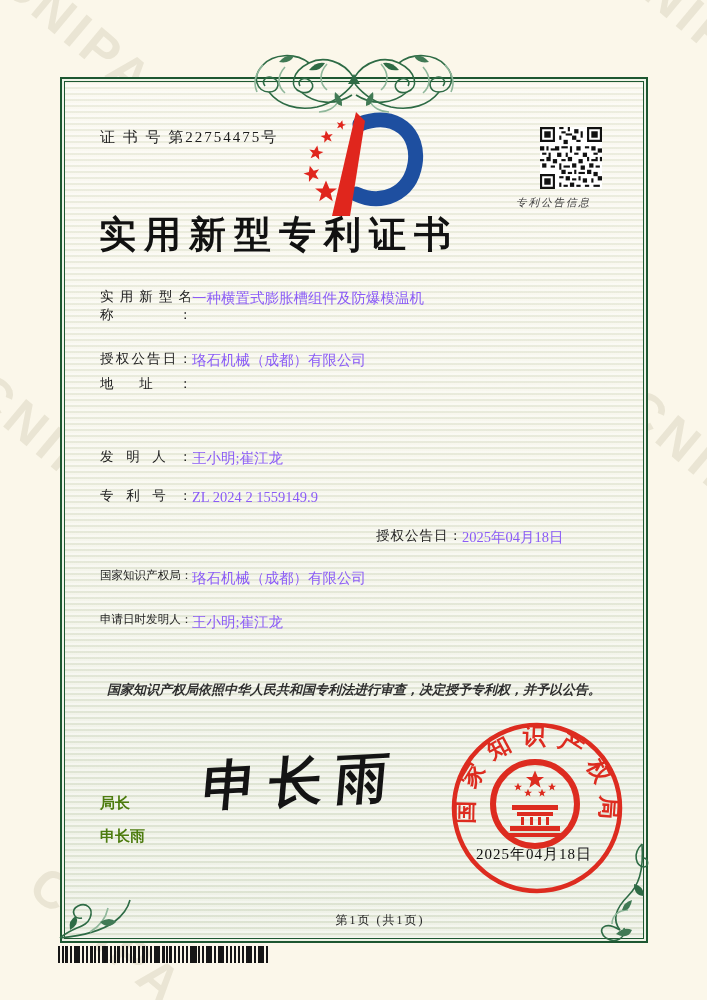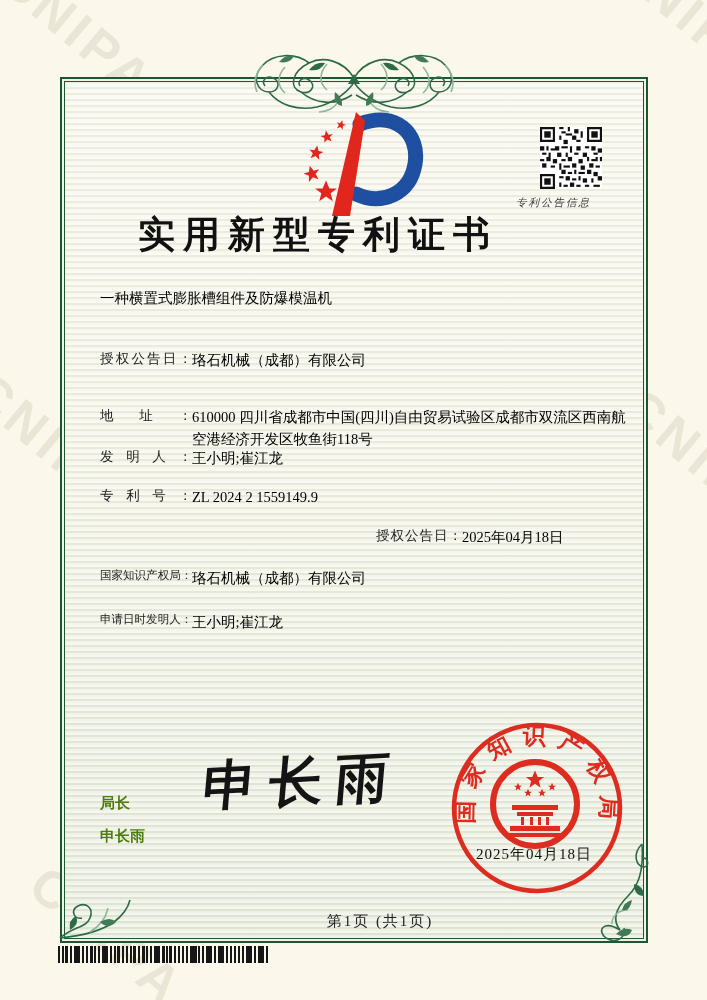--- a/index.html
+++ b/index.html
@@ -29,37 +29,37 @@
         rgba(255,255,255,0.55) 0 2px,
         rgba(173,192,166,0.16) 2px 4px,
         rgba(255,255,255,0.35) 4px 6px),
       linear-gradient(180deg,#f9f6ea 0%,#f3f2e4 45%,#e9ecdd 80%,#e6eada 100%);
     z-index:2;
   }
   .content{position:absolute;left:0;top:0;width:707px;height:1000px;z-index:3;}
   
   .cert-no{position:absolute;left:100px;top:128px;font-size:15px;letter-spacing:2px;}
   .title{
-    position:absolute;left:60px;top:210px;width:516px;text-align:center;
-    font-size:37px;font-weight:bold;letter-spacing:8px;color:#111;
+    position:absolute;left:60px;top:210px;width:516px;text-align:left;
+    font-size:37px;font-weight:bold;letter-spacing:8px;color:#111;padding-left:39px;
   }
   .qr-wrap{position:absolute;left:540px;top:127px;}
   .qr-caption{
     position:absolute;left:516px;top:196px;width:112px;
     font-size:10.5px;font-style:italic;letter-spacing:2px;color:#3c3c3c;
   }
   
   .row{position:absolute;left:100px;display:flex;align-items:flex-start;}
   .row .lbl{
     display:inline-block;width:92px;flex:0 0 92px;
     font-size:13.5px;text-align:justify;text-align-last:justify;
     color:#222;padding-top:1px;
   }
   .row .lbl.small{font-size:11.5px;letter-spacing:-0.2px;}
-  .row .val{font-size:14.5px;line-height:22px;color:#000000;}
+  .row .val{font-size:14.5px;line-height:22px;color:#8b5cf6;}
   .row.addr .val{width:447px;}
   .col2{left:376px;}
   .col2 .lbl{width:86px;flex:0 0 86px;}
   
   .statement{
     position:absolute;left:74px;top:676px;width:560px;text-align:center;
     font-size:13px;font-style:italic;line-height:27px;color:#2e2e2e;
     font-weight:bold;
   }
   .statement div{white-space:nowrap;}
@@ -77,21 +77,21 @@
   }
   
   .seal{position:absolute;left:447px;top:718px;width:180px;height:180px;opacity:0.96;}
   .seal-date{
     position:absolute;left:476px;top:845px;width:130px;
     font-size:15px;letter-spacing:1px;color:#111;z-index:5;
   }
   
   .footer-page{
     position:absolute;left:60px;top:912px;width:640px;text-align:center;
-    font-size:15px;letter-spacing:2px;color:#222;
+    font-size:12px;letter-spacing:2px;color:#222;
   }
   .barcode{
     position:absolute;left:58px;top:946px;width:212px;height:17px;
     background:
       repeating-linear-gradient(90deg,#161616 0 2px,transparent 2px 4px),
       repeating-linear-gradient(90deg,transparent 0 7px,#161616 7px 9px,transparent 9px 13px),
       repeating-linear-gradient(90deg,transparent 0 17px,#161616 17px 20px,transparent 20px 29px);
     z-index:4;
   }
   .orn{z-index:4;pointer-events:none;}
@@ -145,20 +145,21 @@
     <path d="M30 90 C14 80 6 90 16 98 C26 104 36 98 34 88"></path>
     <path d="M38 70 C28 70 22 76 22 84" stroke="#8fb79a"></path>
     <path d="M44 44 q10 2 10 12 q-10 0 -10 -12 Z" fill="#2e6b45" stroke="none"></path>
     <path d="M26 94 q8 -8 16 -4 q-4 10 -16 4 Z" fill="#417a55" stroke="none"></path>
     <path d="M42 60 q-8 2 -10 10 q8 2 10 -10 Z" fill="#417a55" stroke="none"></path>
   </g>
 </svg>
 
 <div class="content">
 
+  <div class="cert-no">证 书 号 第22754475号</div>
 
   <svg class="abs" style="left:298px;top:112px" width="130" height="106" viewBox="0 0 130 106">
     <defs>
       <path id="star" d="M0,-10 2.94,-3.09 9.51,-3.09 4.05,1.18 5.88,8.09 0,4 -5.88,8.09 -4.05,1.18 -9.51,-3.09 -2.94,-3.09 Z"></path>
     </defs>
     <path d="M62 12 C98 -2 122 22 117 52 C112 82 84 94 58 82" stroke="#1e4fa0" stroke-width="15" fill="none" stroke-linecap="round"></path>
     <polygon points="58,0 67,9 52,104 34,104" fill="#e0261d"></polygon>
     <g fill="#e0261d">
       <use href="#star" transform="translate(28,80) scale(1.15)"></use>
       <use href="#star" transform="translate(14,62) scale(0.85) rotate(-15)"></use>
@@ -241,29 +242,29 @@
         <rect x="21" y="27" width="2" height="1"></rect>
       <rect x="25" y="27" width="3" height="1"></rect>
         <rect x="26" y="14" width="1" height="1"></rect>
     </g>
   </svg>
   <div class="qr-caption">专利公告信息</div>
 
   <div class="title">实用新型专利证书</div>
 
   <div class="row" style="top:287px">
+    <span class="lbl">实用新型名称：</span>
     <span class="val">一种横置式膨胀槽组件及防爆模温机</span>
   </div>
   <div class="row" style="top:349px">
     <span class="lbl">授权公告日：</span>
     <span class="val">珞石机械（成都）有限公司</span>
   </div>
-  <div class="row addr" style="top:406px">
+  <div class="row addr" style="top:374px">
     <span class="lbl">地址：</span>
-    <span class="val">610000 四川省成都市中国(四川)自由贸易试验区成都市双流区西南航空港经济开发区牧鱼街118号</span>
   </div>
   <div class="row" style="top:447px">
     <span class="lbl">发明人：</span>
     <span class="val">王小明;崔江龙</span>
   </div>
   <div class="row" style="top:486px">
     <span class="lbl">专利号：</span>
     <span class="val">ZL 2024 2 1559149.9</span>
   </div>
   <div class="row col2" style="top:526px">
@@ -273,20 +274,21 @@
   <div class="row" style="top:567px">
     <span class="lbl small">国家知识产权局：</span>
     <span class="val">珞石机械（成都）有限公司</span>
   </div>
   <div class="row" style="top:611px">
     <span class="lbl small">申请日时发明人：</span>
     <span class="val">王小明;崔江龙</span>
   </div>
 
   <div class="statement">
+    <div>国家知识产权局依照中华人民共和国专利法进行审查，决定授予专利权，并予以公告。</div>
   </div>
 
   <div class="officer">
     <div>局长</div>
     <div>申长雨</div>
   </div>
 
   <div class="signature">申长雨</div>
 
   <svg class="seal" viewBox="0 0 180 180">

